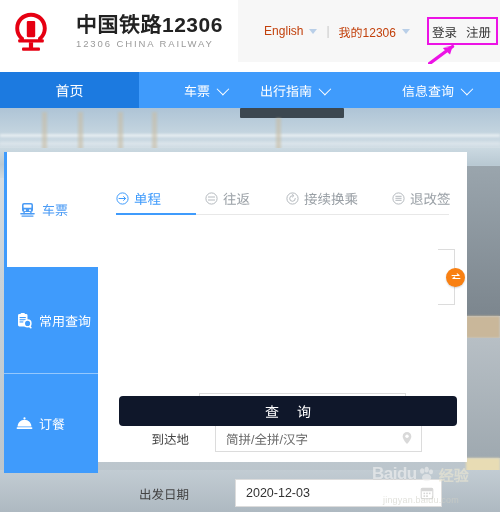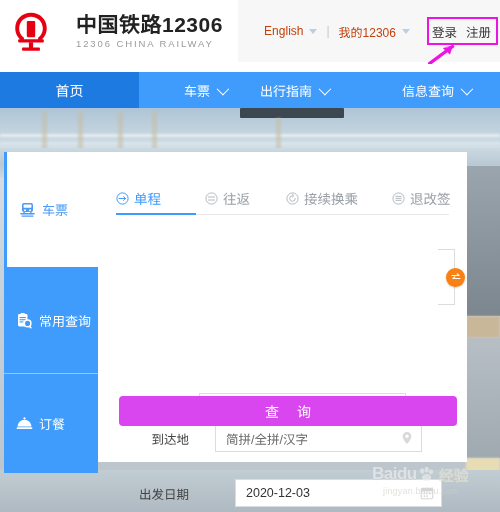--- a/index.html
+++ b/index.html
@@ -102,33 +102,33 @@
   .field-ph{padding-left:10px;font-size:12.5px;color:#6b6b6b;}
   .field-ic{position:absolute;right:7px;top:50%;transform:translateY(-50%);
     width:14px;height:14px;display:block;}
 
   .swap-bracket{position:absolute;left:438px;top:249px;width:17px;height:56px;
     border:1px solid #dcdcdc;border-left:none;box-sizing:border-box;}
   .swap-btn{position:absolute;left:446px;top:268px;width:19px;height:19px;border-radius:50%;
     background:#f98012;display:flex;align-items:center;justify-content:center;cursor:pointer;
     box-shadow:0 1px 2px rgba(0,0,0,.18);}
 
-  .search-btn{position:absolute;left:119px;top:396px;width:338px;height:30px;background:#d946ef;
+  .search-btn{position:absolute;left:119px;top:396px;width:338px;height:30px;background:#0f172a;
     border:none;border-radius:4px;color:#fff;font-size:14px;letter-spacing:7px;text-indent:7px;
     cursor:pointer;font-family:inherit;}
 
   
   .wm{position:absolute;left:372px;top:462px;width:120px;height:44px;pointer-events:none;
     opacity:.62;}
   .wm-top{display:flex;align-items:center;height:24px;}
   .wm-baidu{font-size:17px;font-weight:bold;color:#f2f2f2;letter-spacing:-.5px;
     text-shadow:0 1px 0 rgba(0,0,0,.06);}
   .wm-paw{width:17px;height:17px;margin:0 2px 0 1px;display:block;}
   .wm-cn{font-size:15px;font-weight:bold;color:#ece7d2;margin-left:2px;}
-  .wm-url{font-size:9px;color:#cfcfc6;letter-spacing:.2px;margin-top:0;padding-left:11px;}
+  .wm-url{font-size:9px;color:#cfcfc6;letter-spacing:.2px;margin-top:9px;padding-left:11px;}
 </style>
 </head>
 <body>
 
 <div id="root">
 
   <div class="header">
     <div class="header-tint"></div>
 
     <div class="logo">

